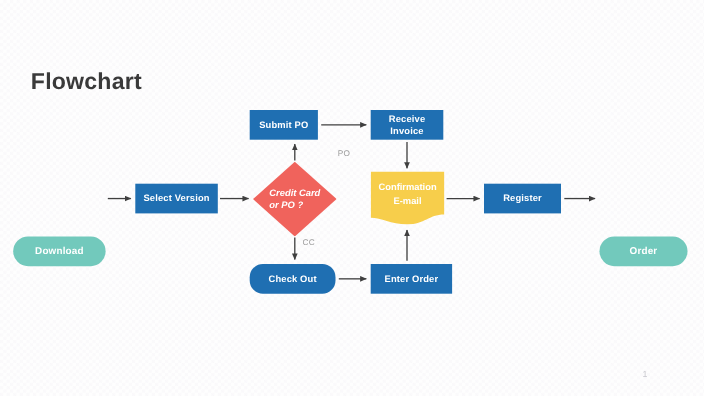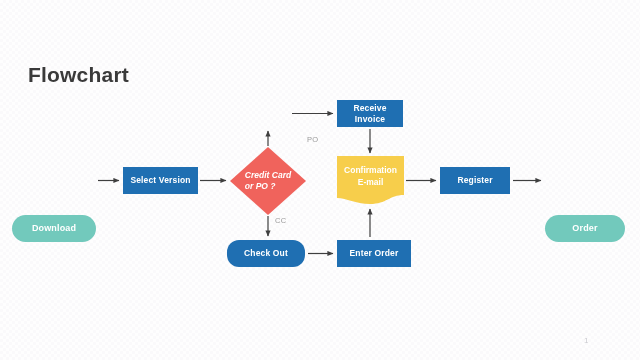--- a/index.html
+++ b/index.html
@@ -173,20 +173,23 @@
   <div class="edge-label" style="left:275px; top:216px;">CC</div>
 
   <div class="node term" style="left:12px; top:167px; width:84px; height:27px;">
     <span>Download</span>
   </div>
 
   <div class="node proc" style="left:123px; top:167px; width:75px; height:27px;">
     <span>Select Version</span>
   </div>
 
+  <div class="node proc" style="left:227px; top:100px; width:62px; height:27px;">
+    <span>Submit PO</span>
+  </div>
 
   <div class="node proc" style="left:337px; top:100px; width:66px; height:27px;">
     <span>Receive Invoice</span>
   </div>
 
   <div class="diamond-wrap" style="left:230px; top:147px; width:76px; height:68px;">
     <svg class="diamond-shape" viewBox="0 0 76 68" preserveAspectRatio="none">
       <polygon points="38,0 76,34 38,68 0,34" fill="#f0635c"></polygon>
     </svg>
     <div class="diamond-label">

